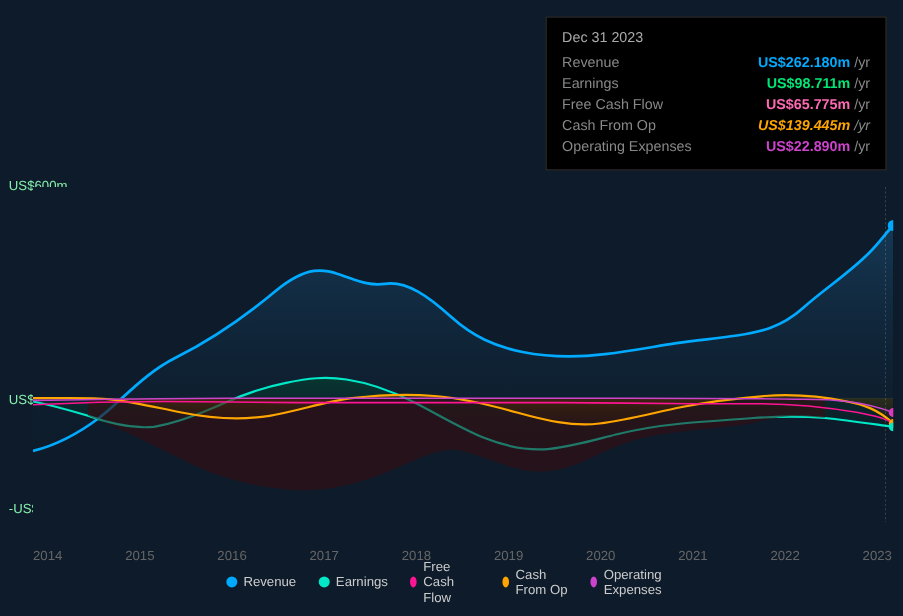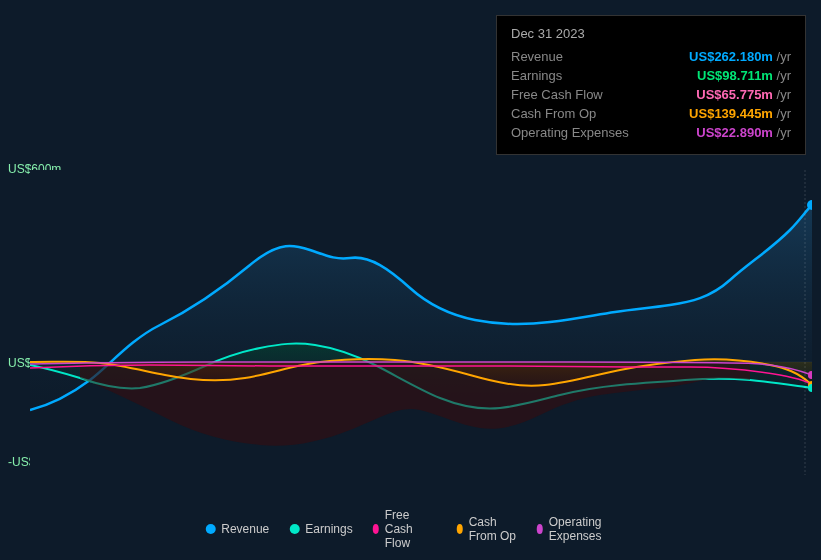--- a/index.html
+++ b/index.html
@@ -59,20 +59,21 @@
       color: #00e676;
       margin-left: 12px;
     }
 
     .tooltip-value.fcf {
       color: #ff69b4;
     }
 
     .tooltip-value.cashop {
       color: #ffa500;
+      font-style: italic;
     }
 
     .tooltip-value.opex {
       color: #cc44cc;
       text-align: right;
     }
 
     .tooltip-sub {
       color: #00e676;
       font-size: 12px;
@@ -223,20 +224,32 @@
 
     <line x1="775" y1="0" x2="775" y2="305" stroke="#ffffff" stroke-width="0.5" stroke-dasharray="2,2" opacity="0.3"></line>
 
     <circle cx="782" cy="35" r="5" fill="#00aaff"></circle>
     <circle cx="782" cy="215" r="4" fill="#ffa500"></circle>
     <circle cx="782" cy="218" r="4" fill="#00e8c8"></circle>
     <circle cx="782" cy="205" r="4" fill="#ff1493"></circle>
     <circle cx="782" cy="205" r="4" fill="#cc44cc" opacity="0.8"></circle>
   </svg>
 
+  <div class="x-labels">
+    <span class="x-label">2014</span>
+    <span class="x-label">2015</span>
+    <span class="x-label">2016</span>
+    <span class="x-label">2017</span>
+    <span class="x-label">2018</span>
+    <span class="x-label">2019</span>
+    <span class="x-label">2020</span>
+    <span class="x-label">2021</span>
+    <span class="x-label">2022</span>
+    <span class="x-label">2023</span>
+  </div>
 
   <div class="legend">
     <div class="legend-item">
       <div class="legend-dot" style="background:#00aaff;"></div>
       <span>Revenue</span>
     </div>
     <div class="legend-item">
       <div class="legend-dot" style="background:#00e8c8;"></div>
       <span>Earnings</span>
     </div>

